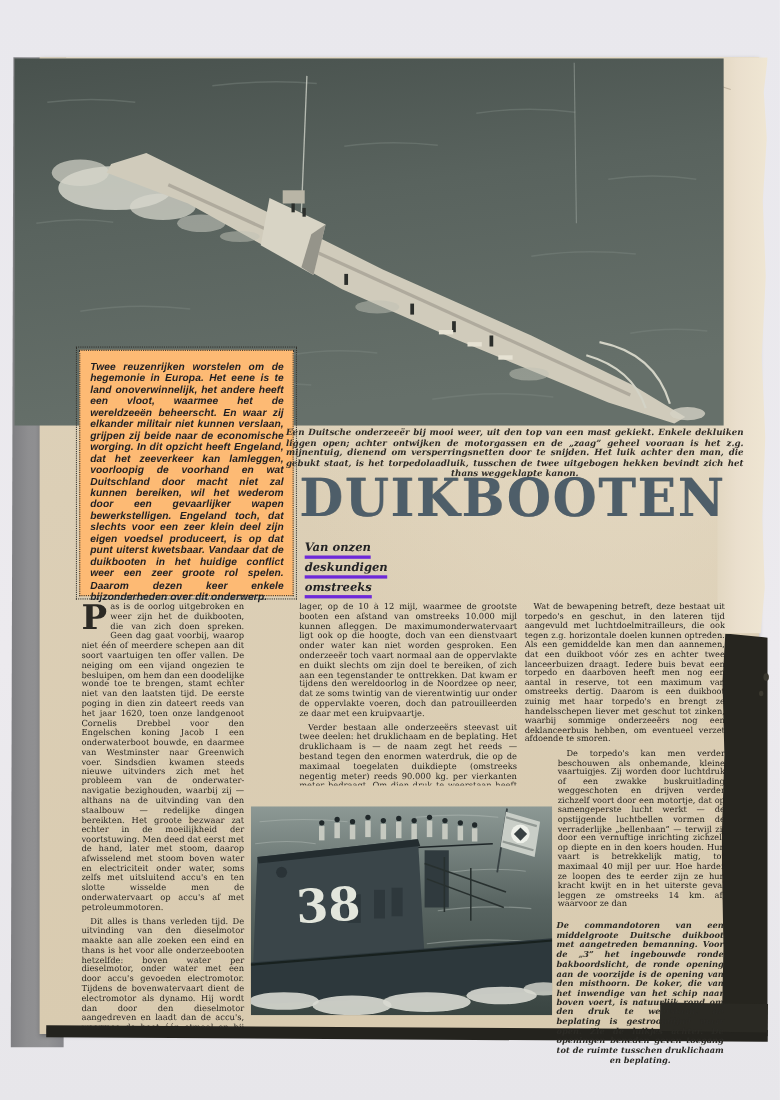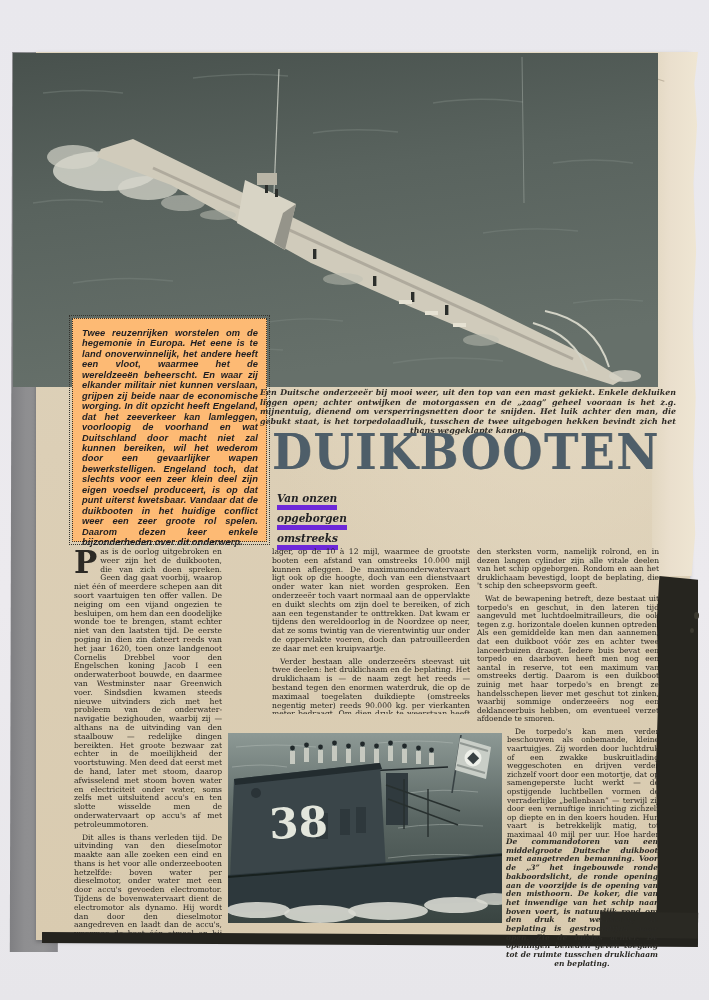--- a/index.html
+++ b/index.html
@@ -66,21 +66,21 @@
     font-size:46px;font-weight:bold;letter-spacing:1.5px;
     color:#4e5e69;text-shadow:0.5px 0.5px 0 rgba(40,50,58,.45);
     transform:scaleY(1.04);transform-origin:left top;white-space:nowrap;
   }
   .title-sub{
     left:378px;top:458px;width:312px;text-align:center;
     font-style:italic;font-weight:bold;color:#42464b;
     font-size:41px;line-height:38px;letter-spacing:1px;
   }
   .byline{left:277px;top:493px;font-style:italic;font-weight:bold;font-size:10.5px;color:#232325;}
-  .byline div{display:table;border-bottom:5px solid #6d28d9;padding-bottom:1px;margin-bottom:3px;line-height:11px;}
+  .byline div{display:table;border-bottom:3px solid #6d28d9;padding-bottom:1px;margin-bottom:3px;line-height:11px;}
 
   .col{color:#262420;text-align:justify;}
   .col p{margin:0 0 4px 0;}
   .col p.ind{text-indent:8px;}
   .col1{left:74px;top:548px;width:192px;height:388px;font-size:7.6px;line-height:8.8px;overflow:hidden;}
   .col2{left:272px;top:548px;width:198px;height:166px;font-size:7.6px;line-height:8.8px;overflow:hidden;}
   .col3{left:477px;top:548px;width:182px;height:292px;font-size:7.5px;line-height:8.6px;overflow:hidden;}
   .dropcap{float:left;font-weight:bold;font-size:31px;line-height:25px;padding:2px 3px 0 0;color:#2c2a25;}
   .wrap-spacer-right{float:right;width:44px;height:205px;margin-top:185px;}
   .wrap-spacer-left{float:left;width:30px;height:122px;margin-top:17px;}
@@ -181,38 +181,37 @@
   <span>Twee reuzenrijken worstelen om de hegemonie in Europa. Het eene is te land onoverwinnelijk, het andere heeft een vloot, waarmee het de wereldzeeën beheerscht. En waar zij elkander militair niet kunnen verslaan, grijpen zij beide naar de economische worging. In dit opzicht heeft Engeland, dat het zeeverkeer kan lamleggen, voorloopig de voorhand en wat Duitschland door macht niet zal kunnen bereiken, wil het wederom door een gevaarlijker wapen bewerkstelligen. Engeland toch, dat slechts voor een zeer klein deel zijn eigen voedsel produceert, is op dat punt uiterst kwetsbaar. Vandaar dat de duikbooten in het huidige conflict weer een zeer groote rol spelen. Daarom dezen keer enkele bijzonderheden over dit onderwerp.</span>
 </div>
 
 <div class="abs caption-top">Een Duitsche onderzeeër bij mooi weer, uit den top van een mast gekiekt. Enkele dekluiken liggen open; achter ontwijken de motorgassen en de „zaag” geheel vooraan is het z.g. mijnentuig, dienend om versperringsnetten door te snijden. Het luik achter den man, die gebukt staat, is het torpedolaadluik, tusschen de twee uitgebogen hekken bevindt zich het thans weggeklapte kanon.</div>
 
 <div class="abs title-main">DUIKBOOTEN</div>
 <div class="abs title-sub">
 </div>
 <div class="abs byline">
   <div>Van onzen</div>
-  <div>opgeborgen</div>
+  <div>deskundigen</div>
   <div>omstreeks</div>
 </div>
 
 <div class="abs col col1">
   <div class="wrap-spacer-right"></div>
   <p><span class="dropcap">P</span><span>as is de oorlog uitgebroken en weer zijn het de duikbooten, die van zich doen spreken. Geen dag gaat voorbij, waarop niet één of meerdere schepen aan dit soort vaartuigen ten offer vallen. De neiging om een vijand ongezien te besluipen, om hem dan een doodelijke wonde toe te brengen, stamt echter niet van den laatsten tijd. De eerste poging in dien zin dateert reeds van het jaar 1620, toen onze landgenoot Cornelis Drebbel voor den Engelschen koning Jacob I een onderwaterboot bouwde, en daarmee van Westminster naar Greenwich voer. Sindsdien kwamen steeds nieuwe uitvinders zich met het probleem van de onderwater-navigatie bezighouden, waarbij zij — althans na de uitvinding van den staalbouw — redelijke dingen bereikten. Het groote bezwaar zat echter in de moeilijkheid der voortstuwing. Men deed dat eerst met de hand, later met stoom, daarop afwisselend met stoom boven water en electriciteit onder water, soms zelfs met uitsluitend accu's en ten slotte wisselde men de onderwatervaart op accu's af met petroleummotoren.</span></p>
   <p class="ind">Dit alles is thans verleden tijd. De uitvinding van den dieselmotor maakte aan alle zoeken een eind en thans is het voor alle onderzeebooten hetzelfde: boven water per dieselmotor, onder water met een door accu's gevoeden electromotor. Tijdens de bovenwatervaart dient de electromotor als dynamo. Hij wordt dan door den dieselmotor aangedreven en laadt dan de accu's, waarmee de boot één etmaal en bij matige vaart nog langer onder water kan varen. Indien de boot echter uiterst vermogen zou draaien, kon ze op één lading der accu's geen vollen dag varen.</p>
 
 </div>
 
 <div class="abs col col2">
   <p>lager, op de 10 à 12 mijl, waarmee de grootste booten een afstand van omstreeks 10.000 mijl kunnen afleggen. De maximumonderwatervaart ligt ook op die hoogte, doch van een dienstvaart onder water kan niet worden gesproken. Een onderzeeër toch vaart normaal aan de oppervlakte en duikt slechts om zijn doel te bereiken, of zich aan een tegenstander te onttrekken. Dat kwam er tijdens den wereldoorlog in de Noordzee op neer, dat ze soms twintig van de vierentwintig uur onder de oppervlakte voeren, doch dan patrouilleerden ze daar met een kruipvaartje.</p>
   <p class="ind">Verder bestaan alle onderzeeërs steevast uit twee deelen: het druklichaam en de beplating. Het druklichaam is — de naam zegt het reeds — bestand tegen den enormen waterdruk, die op de maximaal toegelaten duikdiepte (omstreeks negentig meter) reeds 90.000 kg. per vierkanten meter bedraagt. Om dien druk te weerstaan heeft het druklichaam</p>
 </div>
 
 <div class="abs col col3">
-  <p>den sterksten vorm, namelijk rolrond, en in dezen langen cylinder zijn alle vitale deelen van het schip opgeborgen. Rondom en aan het druklichaam bevestigd, loopt de beplating, die 't schip den scheepsvorm geeft.</p>
   <p class="ind">Wat de bewapening betreft, deze bestaat uit torpedo's en geschut, in den lateren tijd aangevuld met luchtdoelmitrailleurs, die ook tegen z.g. horizontale doelen kunnen optreden. Als een gemiddelde kan men dan aannemen, dat een duikboot vóór zes en achter twee lanceerbuizen draagt. Iedere buis bevat een torpedo en daarboven heeft men nog een aantal in reserve, tot een maximum van omstreeks dertig. Daarom is een duikboot zuinig met haar torpedo's en brengt ze handelsschepen liever met geschut tot zinken, waarbij sommige onderzeeërs nog een deklanceerbuis hebben, om eventueel verzet afdoende te smoren.</p>
   <p class="ind"><span class="wrap-spacer-left"></span><span>De torpedo's kan men verder beschouwen als onbemande, kleine vaartuigjes. Zij worden door luchtdruk of een zwakke buskruitlading weggeschoten en drijven verder zichzelf voort door een motortje, dat op samengeperste lucht werkt — de opstijgende luchtbellen vormen de verraderlijke „bellenbaan” — terwijl zij door een vernuftige inrichting zichzelf op diepte en in den koers houden. Hun vaart is betrekkelijk matig, tot maximaal 40 mijl per uur. Hoe harder ze loopen des te eerder zijn ze hun kracht kwijt en in het uiterste geval leggen ze omstreeks 14 km. af, waarvoor ze dan</span></p>
 </div>
 
 <div class="abs photo-mid">
   <svg viewBox="0 0 274 190" preserveAspectRatio="none">
     <defs>
       <linearGradient id="sea2" x1="0" y1="0" x2="0" y2="1">
         <stop offset="0" stop-color="#8d9995"></stop>
         <stop offset="0.45" stop-color="#5a6663"></stop>

